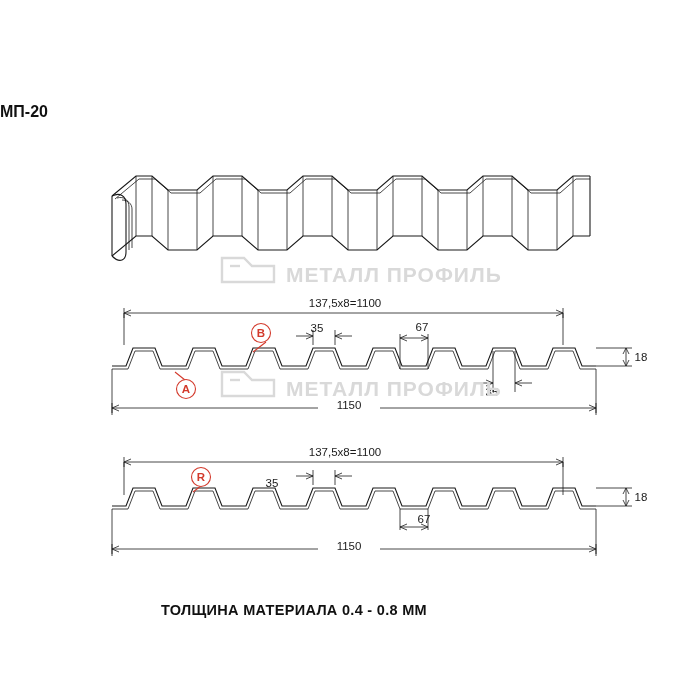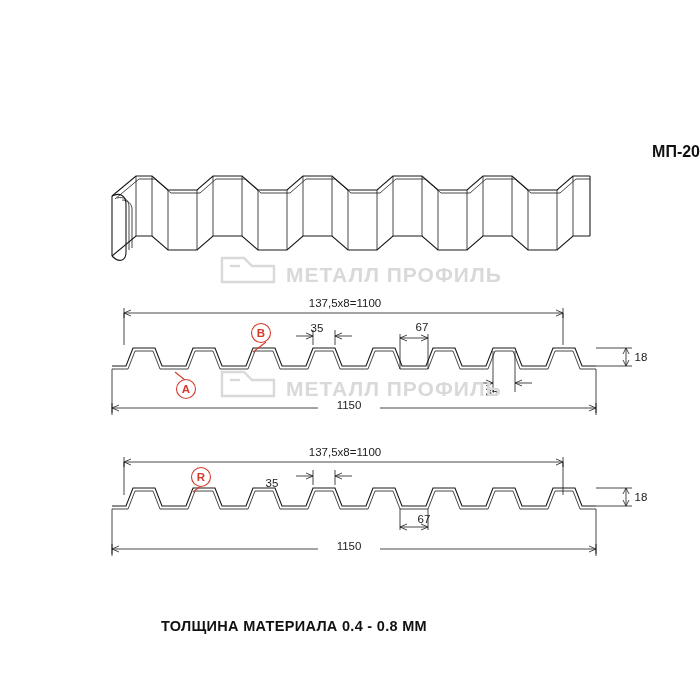--- a/index.html
+++ b/index.html
@@ -30,30 +30,29 @@
     font-size: 31px;
     font-weight: bold;
     letter-spacing: 0.5px;
     color: #111;
   }
   .subtitle {
     position: absolute;
     left: 0;
     top: 103px;
     width: 700px;
-    text-align: right;
+    text-align: left;
     font-size: 16px;
     font-weight: bold;
     color: #111;
-    margin-top: 40px;
   }
   .footer {
     position: absolute;
     left: 0;
-    top: 618px;
+    top: 602px;
     width: 588px;
     text-align: center;
     font-size: 14.5px;
     font-weight: bold;
     letter-spacing: 0.3px;
     color: #111;
   }
   svg { display: block; }
   .ln { stroke: #1a1a1a; fill: none; stroke-width: 1.1; }
   .thin { stroke: #1a1a1a; fill: none; stroke-width: 0.8; }

